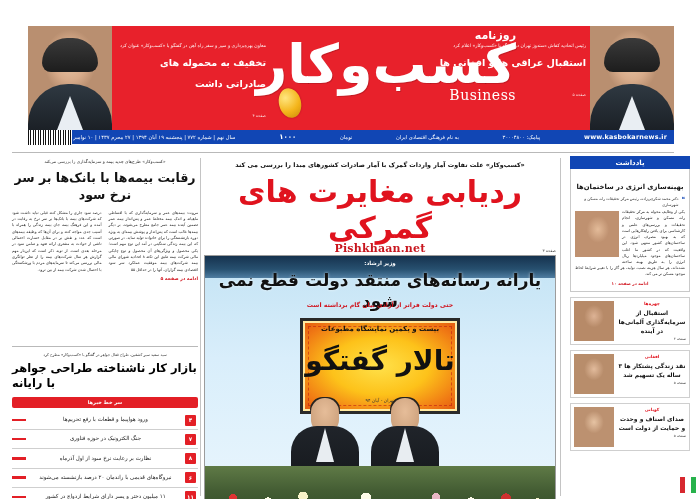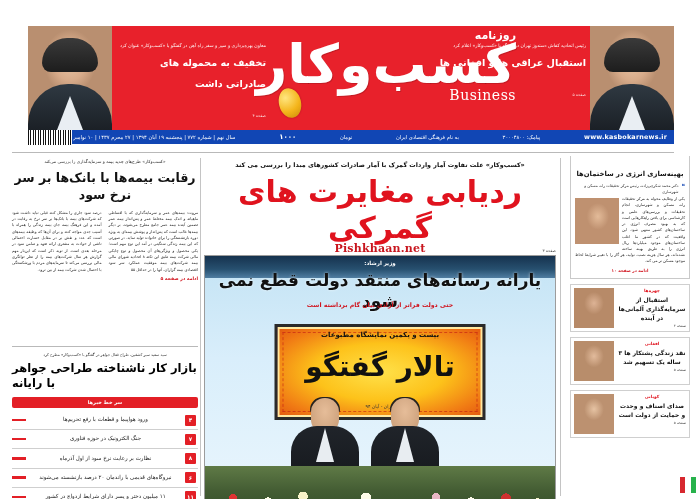--- a/index.html
+++ b/index.html
@@ -191,22 +191,22 @@
   .photo-eyebrow{
     position:absolute; left:0; right:0; top:4px;
     text-align:center; color:#fff; font-size:5.5px; font-weight:bold;
   }
   .photo-sub {
     position:absolute; left:0; right:0; top:44px;
     text-align:center; color:#d0111b; font-size:6.2px; font-weight:bold;
     line-height:1.5;
   }
   .banner {
-    position:absolute; left:50%; transform:translateX(-50%); top:68px;
-    width:211px; height:96px;
+    position:absolute; left:50%; transform:translateX(-50%); top:62px;
+    width:160px; height:96px;
     background:
       radial-gradient(ellipse at 50% 50%, #ffe14a 0%, #fdc21a 45%, #f07a14 80%, #e2560f 100%);
     border:3px solid #2a2a2a;
     box-shadow:inset 0 0 0 2px #ffe9a0;
   }
   .banner::before{
     content:""; position:absolute; inset:5px;
     border:1.5px dashed rgba(190,20,20,.55);
   }
   .banner-top {
@@ -445,20 +445,21 @@
       </div>
 
       <div class="flowers"></div>
 
     </div>
 
     <div class="watermark">Pishkhaan.net</div>
   </div>
 
   <div class="col-right">
+    <div class="sb-tab">یادداشت</div>
     <div class="sb-card">
       <div class="sb-head">بهینه‌سازی انرژی در ساختمان‌ها</div>
       <div class="sb-author">
         <span class="sb-quote">❝</span>
         <span>دکتر محمد شکرچی‌زاده، رئیس مرکز تحقیقات راه، مسکن و شهرسازی</span>
       </div>
       <div class="sb-thumb"></div>
       <div class="sb-text">یکی از وظایف محوله به مرکز تحقیقات راه، مسکن و شهرسازی، انجام تحقیقات و بررسی‌های علمی و کارشناسی برای یافتن راهکارهایی است که به بهبود مصرف انرژی در ساختمان‌های کشور منتهی شود. این واقعیت که در کشور ما اغلب ساختمان‌های موجود میلیاردها ریال انرژی را به طریق بهینه ساخته نشده‌اند، هر سال هزینه نصب، تولید، هر گاز را با تغییر شرایط لحاظ موجود مسکن تر می کند.</div>
       <div class="sb-more">ادامه در صفحه ۱۰</div>
     </div>

